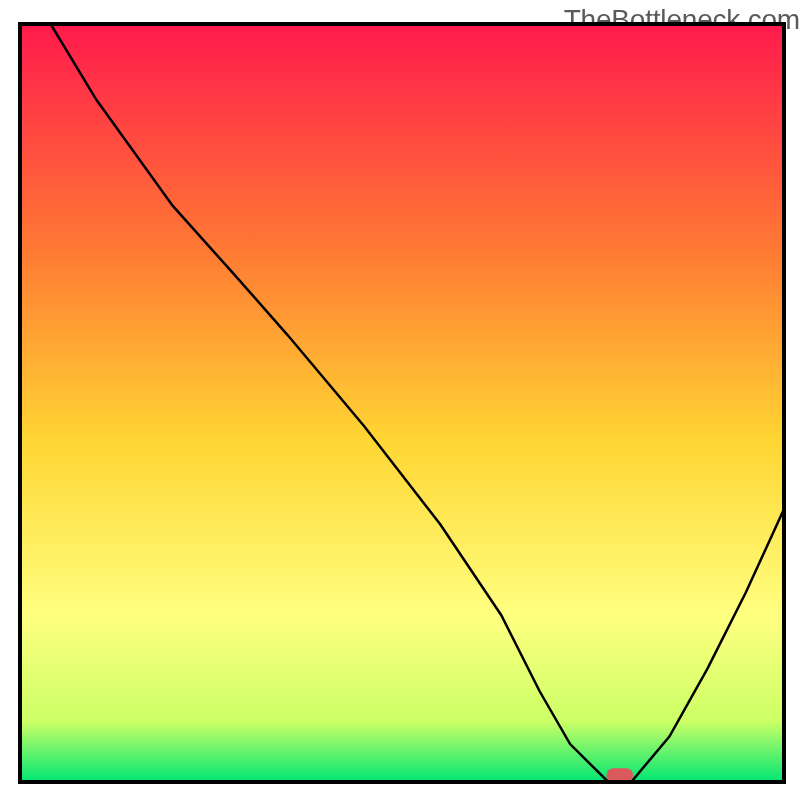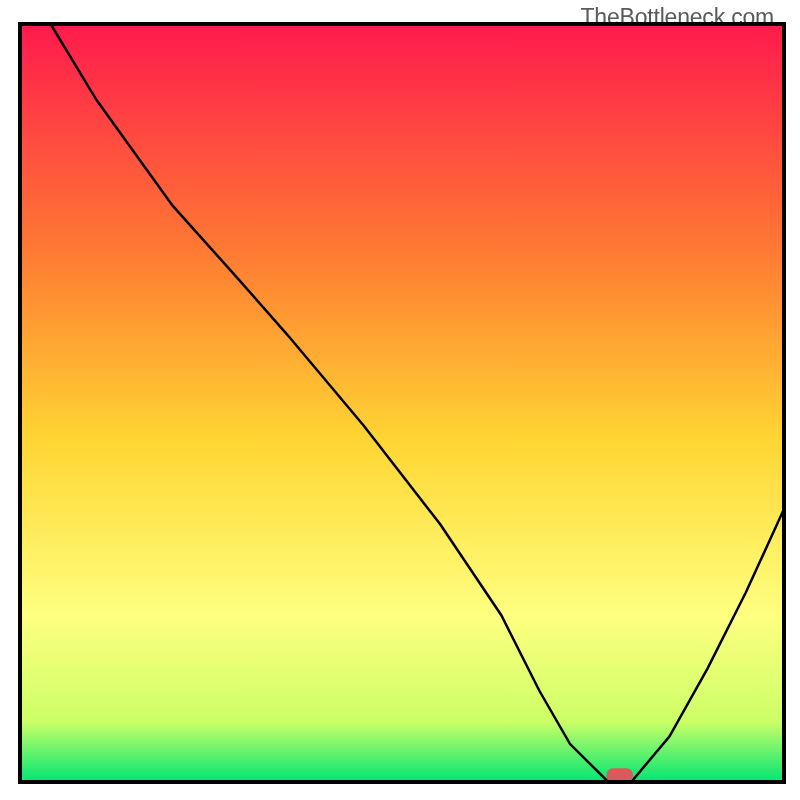--- a/index.html
+++ b/index.html
@@ -6,23 +6,23 @@
   body {
     width: 800px;
     height: 800px;
     background: #ffffff;
     position: relative;
     font-family: Arial, sans-serif;
   }
   .watermark {
     position: absolute;
     top: 4px;
-    right: 26px;
+    right: 0;
     color: #5a5a5a;
-    font-size: 23px;
+    font-size: 28px;
     font-weight: 500;
     letter-spacing: -0.2px;
   }
   .chart-area {
     position: absolute;
     top: 0;
     left: 0;
     width: 800px;
     height: 800px;
   }

